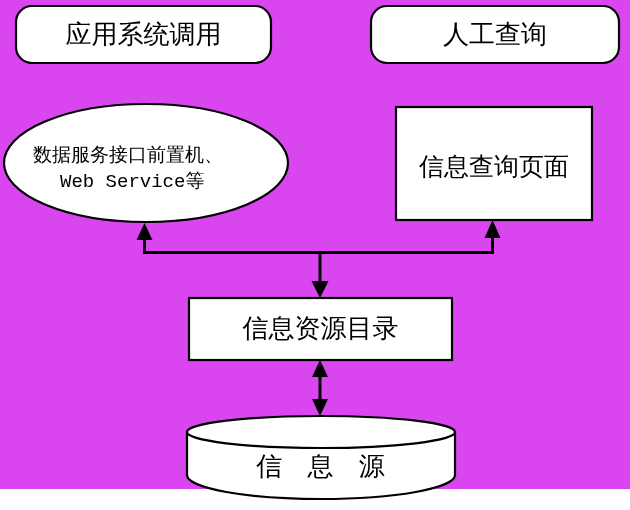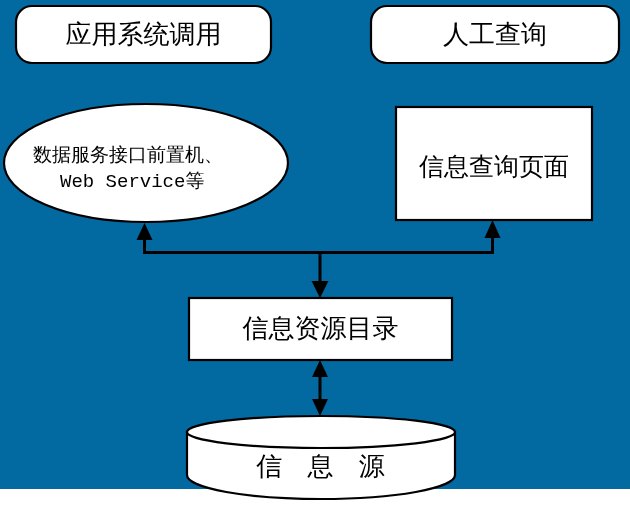--- a/index.html
+++ b/index.html
@@ -10,21 +10,21 @@
   body {
     width: 630px;
     height: 510px;
     overflow: hidden;
     font-family: "Liberation Sans", sans-serif;
   }
   #diagram-root {
     position: relative;
     width: 630px;
     height: 489px;
-    background: #0369a1;
+    background: #d946ef;
   }
   svg#flow {
     display: block;
     width: 630px;
     height: 510px;
   }
   .shape-stroke {
     fill: #ffffff;
     stroke: #000000;
     stroke-width: 2.2;

